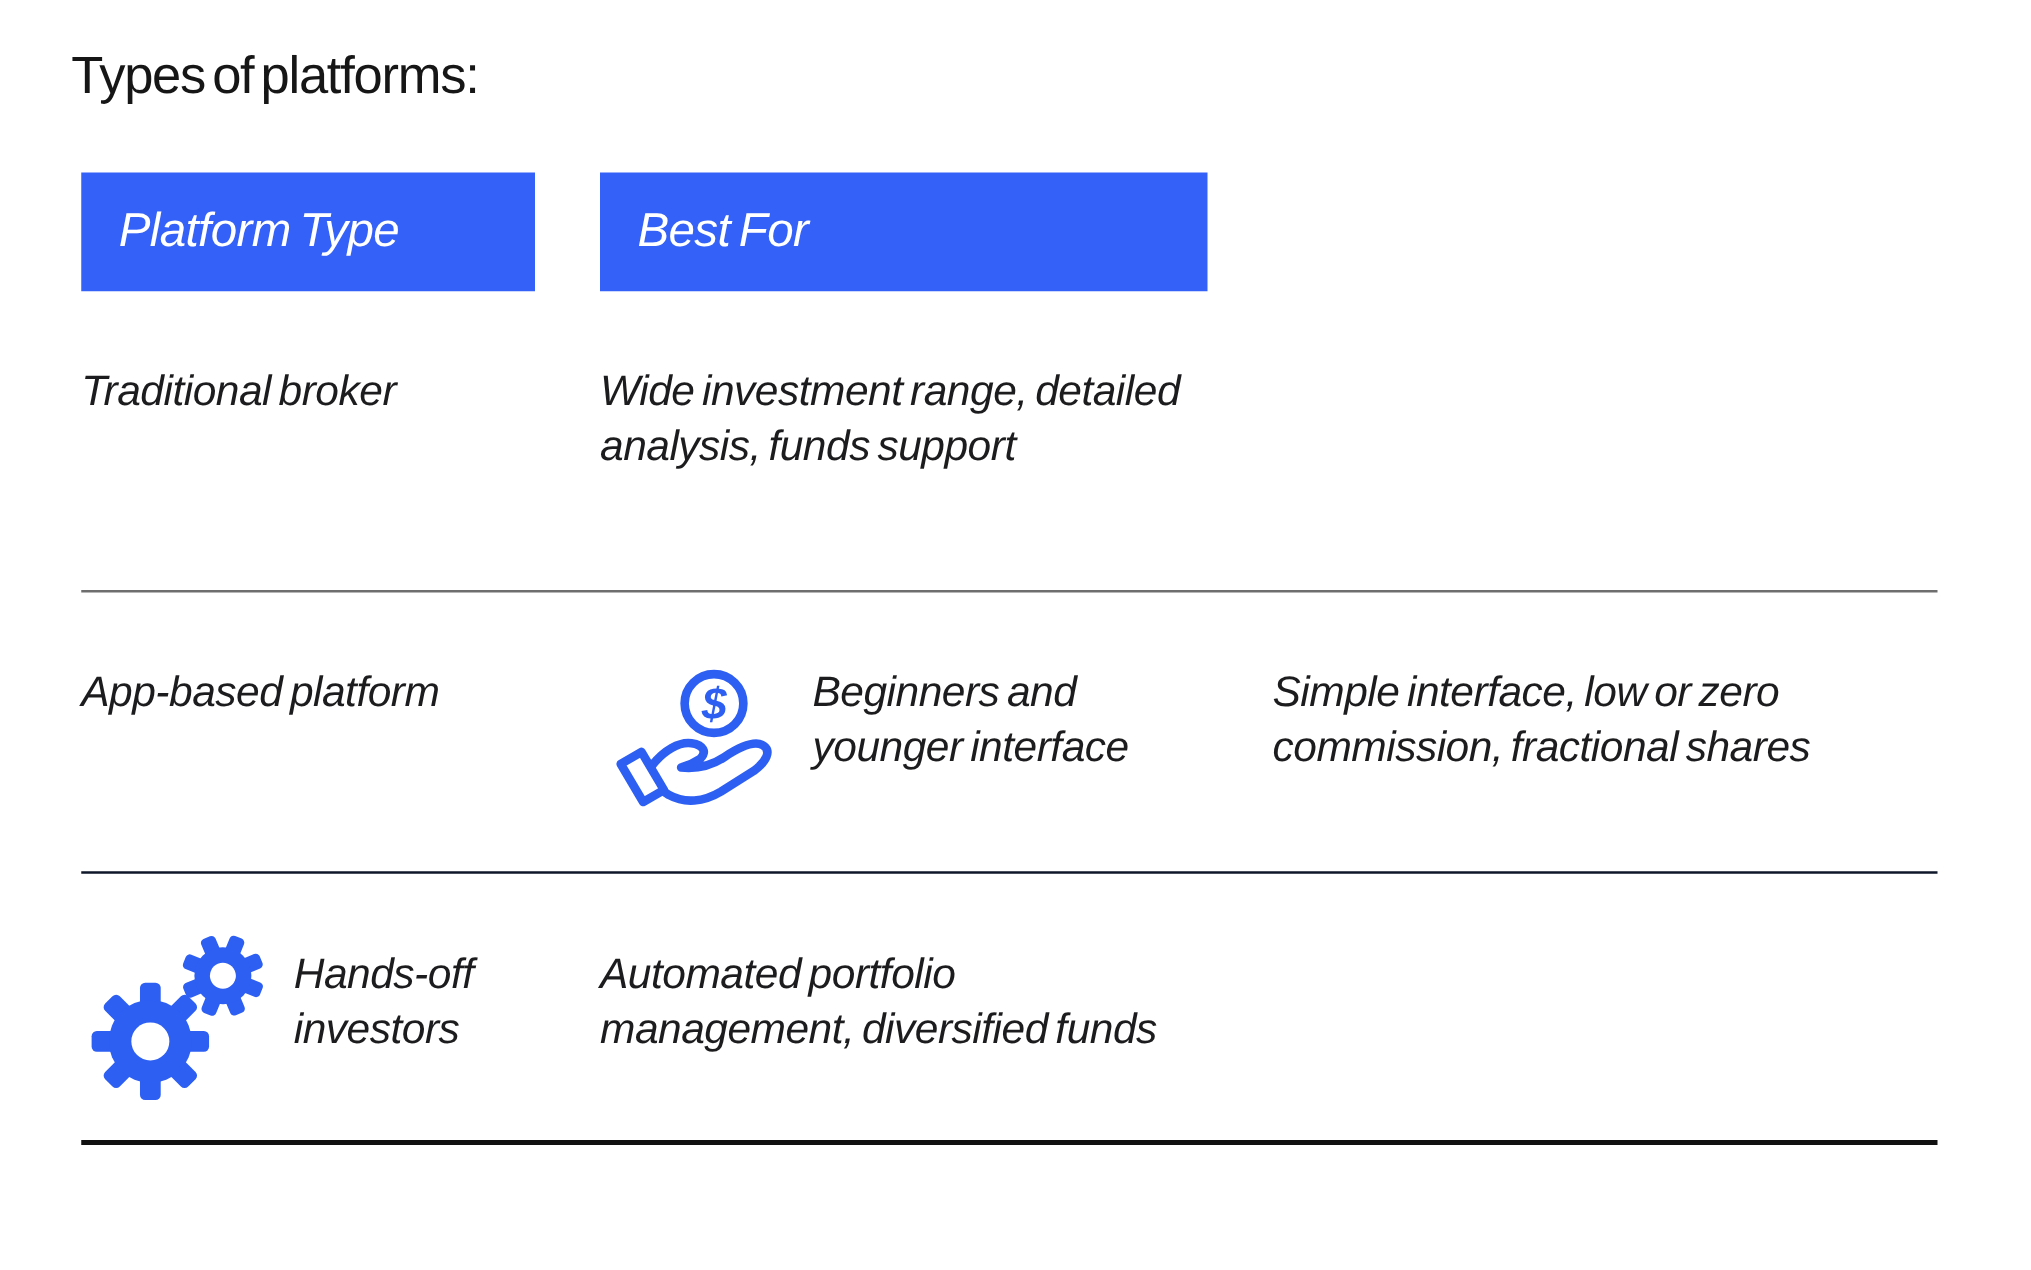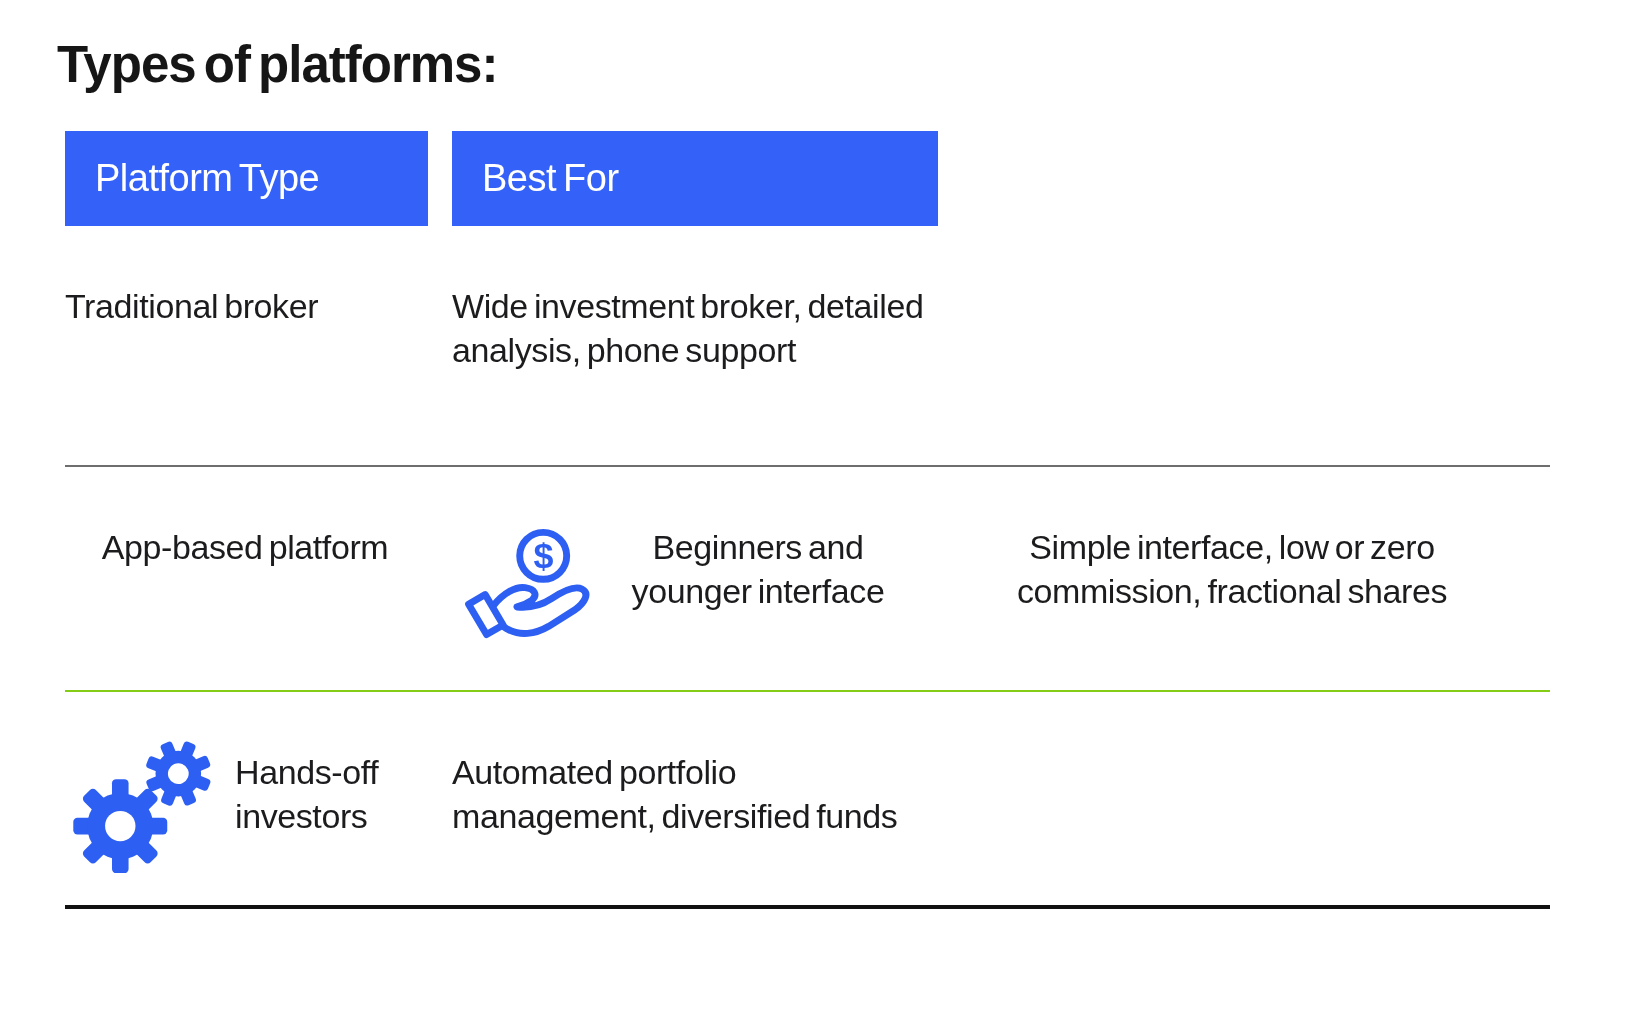--- a/index.html
+++ b/index.html
@@ -13,55 +13,56 @@
   *{margin:0;padding:0;box-sizing:border-box;}
   html,body{background:#FFFFFF;}
   body{
     width:1625px;height:1016px;
     font-family:"Liberation Sans","DejaVu Sans",sans-serif;
     color:var(--body-text);
     overflow:hidden;
   }
   .page{padding:36px 60px 0 65px;}
   .page-title{
-    font-size:51px;
-    font-weight:700;
+    font-size:42px;
+    font-weight:400;
     color:#161616;
     letter-spacing:-1px;
     word-spacing:-5px;
     line-height:1.15;
     margin-left:-8px;
-    margin-bottom:36px;
+    margin-bottom:54px;
   }
   .grid{
     display:grid;
     grid-template-columns:363px 486px 546px;
-    column-gap:24px;
+    column-gap:52px;
     width:1485px;
+    font-style:italic;
   }
   .thead .th{
     background:var(--header-bg);
     color:var(--header-text);
     height:95px;
     display:flex;
     align-items:center;
     padding-left:30px;
     font-size:38px;
     letter-spacing:-0.5px;
     word-spacing:-3px;
   }
   .trow{
     padding-top:58px;
     font-size:34px;
     line-height:1.3;
     letter-spacing:-0.4px;
     word-spacing:-3px;
   }
   .trow.row-1{min-height:241px;border-bottom:2px solid var(--divider);}
-  .trow.row-2{min-height:225px;border-bottom:2px solid #84cc16;text-align:center;}
+  .trow.row-2{min-height:225px;border-bottom:2px solid #0f172a;}
   .trow.row-3{min-height:217px;border-bottom:4px solid var(--bottom-bar);}
   .cell-best{display:flex;align-items:flex-start;}
   .icon-wrap{
     width:152px;height:140px;
     flex:0 0 152px;
     margin-right:18px;
     margin-top:-6px;
   }
   .icon-wrap.gears{margin-top:-16px;}
   .icon-wrap svg{width:100%;height:100%;display:block;}
@@ -80,21 +81,21 @@
     <div class="th">
       <span>Platform Type</span>
     </div>
     <div class="th">
       <span>Best For</span>
     </div>
   </div>
 
   <div class="grid trow row-1">
     <div class="type-text">Traditional broker</div>
-    <div class="features-text">Wide investment broker, detailed analysis, phone support</div>
+    <div class="features-text">Wide investment range, detailed analysis, funds support</div>
   </div>
 
   <div class="grid trow row-2">
     <div class="type-text">App-based platform</div>
     <div class="cell-best">
       <div class="icon-wrap">
         <svg viewBox="0 0 110 100" xmlns="http://www.w3.org/2000/svg">
           <g fill="none" stroke="var(--icon)" stroke-width="5" stroke-linejoin="round" stroke-linecap="round">
             <circle cx="66" cy="26" r="17" fill="#FFFFFF"></circle>
             <path d="M30 62 C37 53 46 48 53 49 C60 50 62 54 58 58 C55 60 51 62 47 63 C57 64 66 61 72 57 C78 53 88 47 94 50 C100 53 96 60 89 65 L70 77 C60 83 49 84 40 79 L31 73" fill="#FFFFFF"></path>

